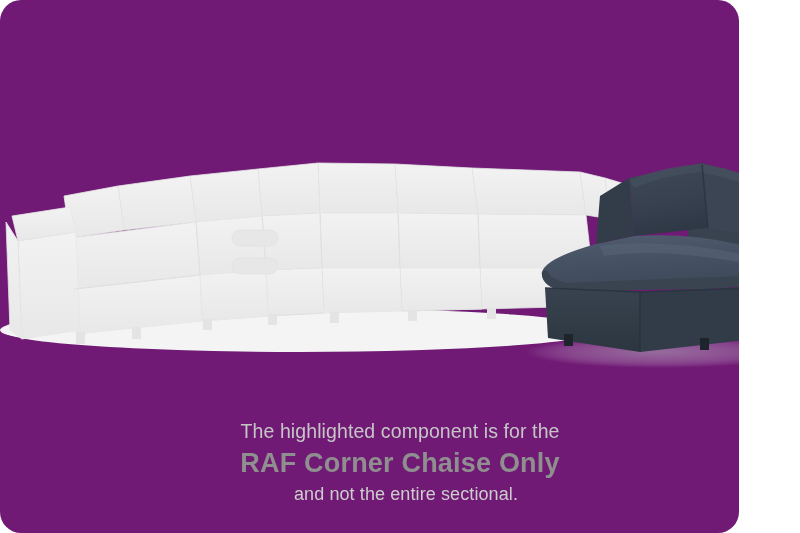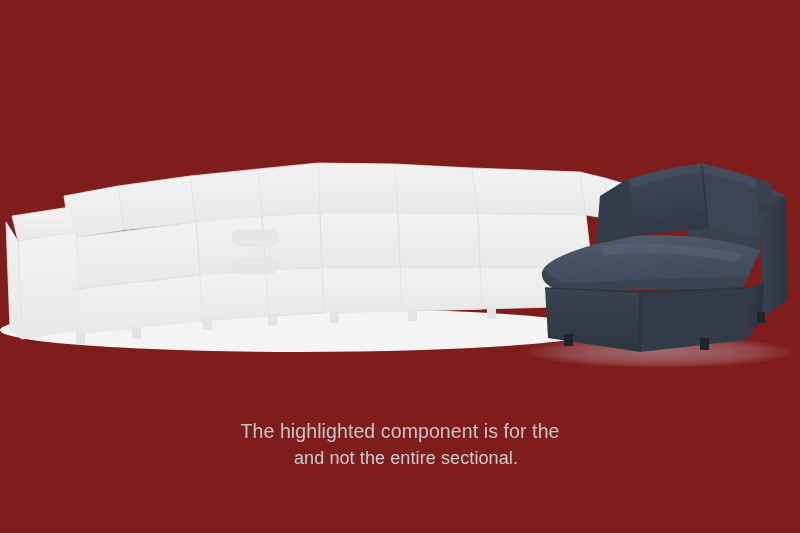--- a/index.html
+++ b/index.html
@@ -6,24 +6,25 @@
   html, body {
     margin: 0;
     padding: 0;
     background: #ffffff;
   }
   body {
     font-family: "Liberation Sans", sans-serif;
   }
   #stage {
     position: relative;
-    width: 800px;
+    width: 739px;
     height: 533px;
-    background: #7f1d1d;
+    background: #701a75;
     overflow: hidden;
+    border-radius: 21px;
   }
 
   
   #product-figure {
     position: absolute;
     left: 0;
     top: 0;
     width: 800px;
     height: 400px;
   }
@@ -218,16 +219,17 @@
           <rect x="564" y="334" width="9" height="12"></rect>
           <rect x="700" y="338" width="9" height="12"></rect>
           <rect x="757" y="312" width="8" height="11"></rect>
         </g>
       </g>
     </svg>
   </div>
 
   <div id="caption">
     <span class="cap-line cap-top">The highlighted component is for the</span>
+    <span class="cap-line cap-main">RAF Corner Chaise Only</span>
     <span class="cap-line cap-bottom">and not the entire sectional.</span>
   </div>
 
 </div>
 
 </body></html>

